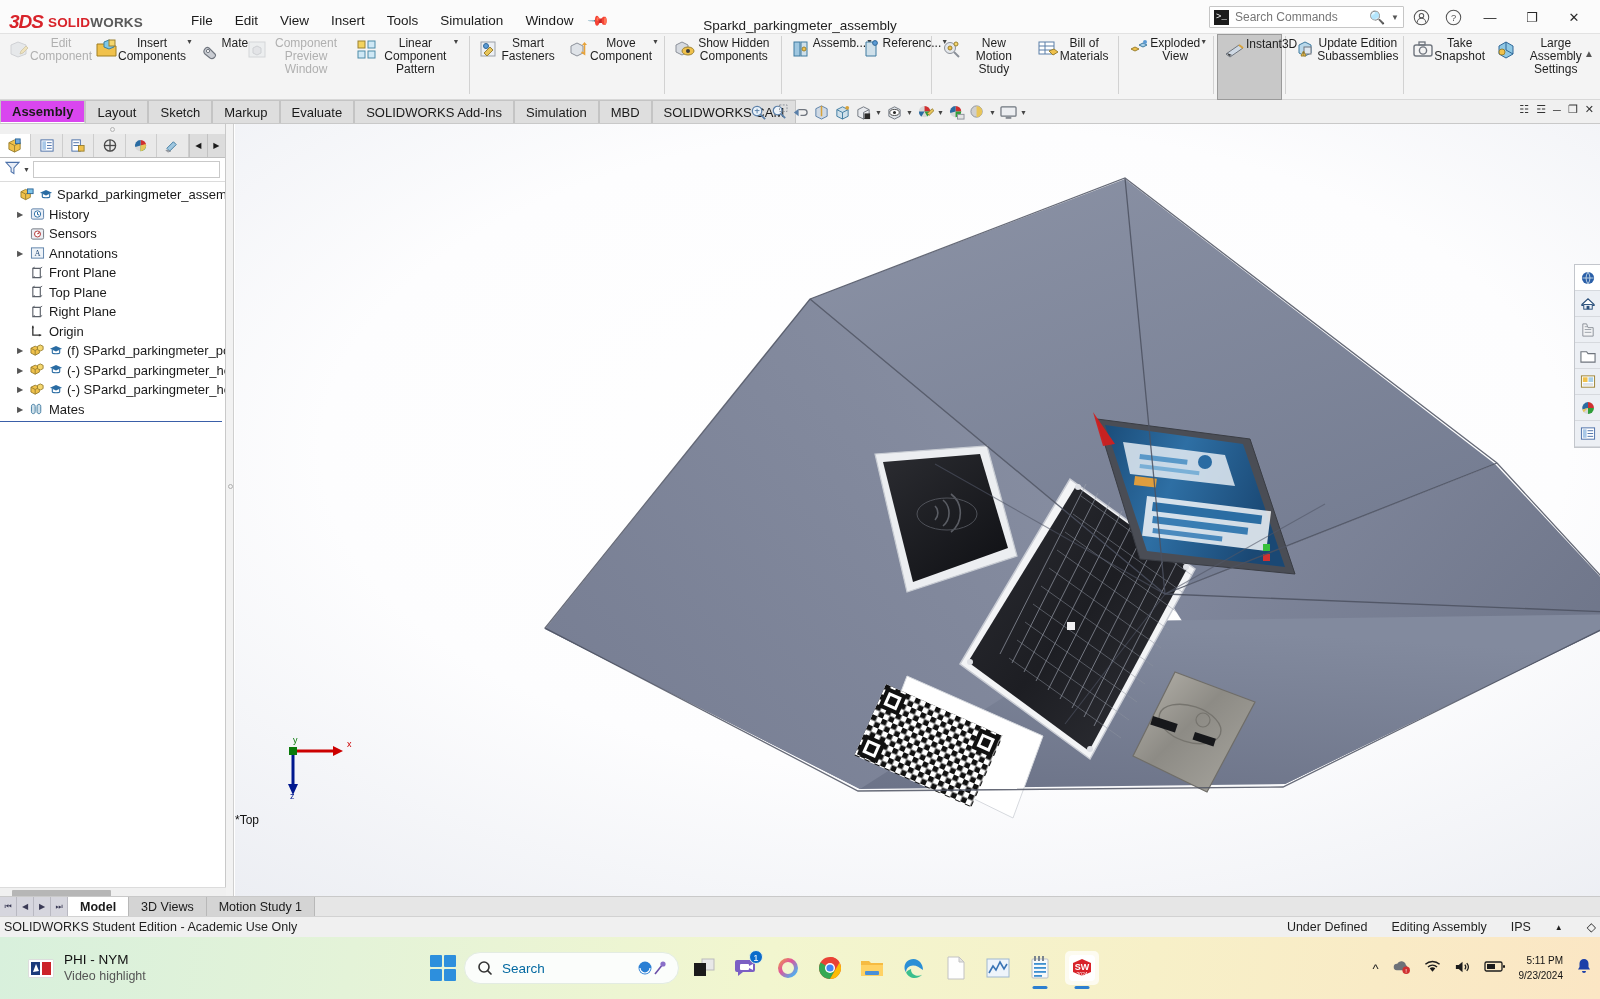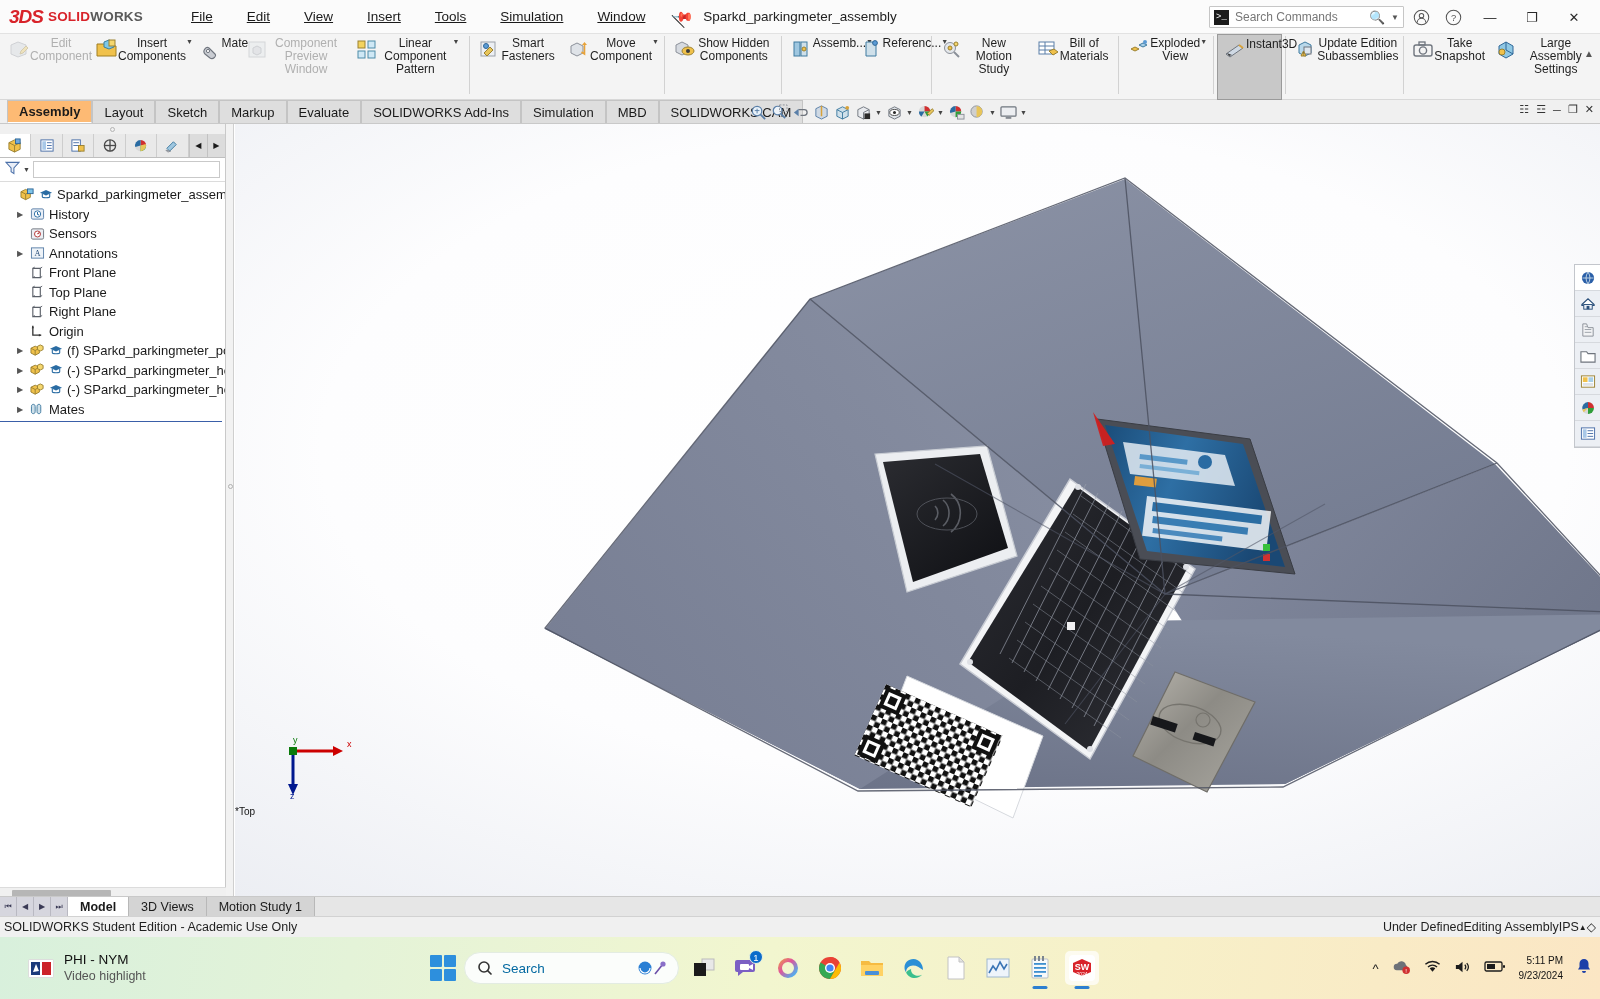--- a/index.html
+++ b/index.html
@@ -8,28 +8,28 @@
     font-family: "Liberation Sans", sans-serif;
     font-size: 13px; color: #1a1a1a;
     overflow: hidden; background: #fff;
   }
   .app { position: relative; width: 1600px; height: 999px; }
 
   
   .titlebar {
     position: absolute; left:0; top:0; width:1600px; height:34px;
     background:#fbfbfb; border-bottom:1px solid #e2e2e2;
-    display:flex; align-items:center;
+    display:flex; align-items:flex-end;
   }
   .sw-logo { display:flex; align-items:center; gap:5px; padding-left:9px; width:180px; }
   .sw-logo .ds { color:#d8232a; font-size:19px; font-weight:bold; font-style:italic; letter-spacing:-1px;}
   .sw-logo .name { font-size:13.5px; font-weight:bold; letter-spacing:.2px; }
   .sw-logo .name .red { color:#d8232a; }
   .sw-logo .name .grey { color:#5a5a5a; }
-  .menubar { display:flex; align-items:center; gap:12px;text-decoration:underline; }
+  .menubar { display:flex; align-items:center; gap:0px; }
   .menubar .mi {
     padding:5px 11px; font-size:13.5px; color:#1a1a1a; cursor:default; border-radius:2px;
   }
   .pin-icon { margin-left:6px; color:#444; font-size:14px; transform:rotate(45deg); }
   .doctitle {
     position:absolute; left:0; right:0; text-align:center; font-size:13.5px; color:#222;
     pointer-events:none;
   }
   .tb-right { position:absolute; right:6px; top:0; height:34px; display:flex; align-items:center; gap:2px; }
   .searchbox {
@@ -72,21 +72,21 @@
   
   .cmtabs {
     position:absolute; left:0; top:100px; width:1600px; height:24px;
     background:#f0f0f0; border-bottom:1px solid #c9c9c9; display:flex; align-items:flex-end;
   }
   .cmt {
     height:23px; padding:0 11px; display:flex; align-items:center;
     font-size:13px; color:#1a1a1a; background:#dedede;
     border-left:1px solid #c4c4c4; border-right:1px solid #c4c4c4; border-top:1px solid #c4c4c4;
   }
-  .cmt.active { background:#fdba74; font-weight:bold; border-bottom:1px solid #fff;margin-left:7px; }
+  .cmt.active { background:#d946ef; font-weight:bold; border-bottom:1px solid #fff; }
 
   
   .viewtb {
     position:absolute; left:748px; top:101px; height:22px;
     display:flex; align-items:center; gap:1px; z-index:5;
   }
   .vtb { width:20px; height:20px; display:flex; align-items:center; justify-content:center; font-size:13px; }
   .vcaret { font-size:7px; color:#444; width:9px; text-align:center; }
   .winbtns { position:absolute; right:6px; top:103px; display:flex; gap:7px; align-items:center; z-index:5; }
   .winbtns span { font-size:11px; color:#333; }
@@ -129,21 +129,21 @@
   .lp-divider { position:absolute; left:226px; top:124px; width:8px; height:775px; background:#f2f2f2; border-right:1px solid #cfcfcf;}
   .lp-divider .handle { position:absolute; left:2px; top:360px; width:5px; height:5px; border-radius:50%; border:1px solid #b0b0b0;}
 
   
   .graphics {
     position:absolute; left:235px; top:124px; width:1365px; height:775px;
     background: radial-gradient(ellipse 120% 110% at 52% 42%, #ffffff 0%, #fdfdfe 38%, #eceef3 68%, #d5d9e2 100%);
     overflow:hidden;
   }
   .triad { position:absolute; left:28px; bottom:100px; width:90px; height:70px; }
-  .viewlabel { position:absolute; left:0px; bottom:82px; font-size:10px; color:#111; }
+  .viewlabel { position:absolute; left:0px; bottom:72px; font-size:12px; color:#111; }
 
   
   .taskpane {
     position:absolute; right:0; top:140px; width:26px;
     background:#eceff4; border:1px solid #c3c6cc; border-right:none;
   }
   .tp { height:26px; display:flex; align-items:center; justify-content:center; font-size:13px; border-bottom:1px solid #d6d9de;}
   .tp.active { background:#fff; }
 
   
@@ -159,21 +159,21 @@
     padding:0 12px; display:flex; align-items:center; font-size:12.5px;
     background:#d4d4d4; border-right:1px solid #b8b8b8;
   }
   .btab.active { background:#fff; font-weight:bold; }
   .statusbar {
     position:absolute; left:0; top:916px; width:1600px; height:21px;
     background:#f0f0f0; border-top:1px solid #d2d2d2;
     display:flex; align-items:center; font-size:12.5px; color:#1f1f1f;
   }
   .statusbar .lic { padding-left:4px; }
-  .sb-right { position:absolute; right:4px; display:flex; align-items:center; }
+  .sb-right { position:absolute; right:4px; display:flex; align-items:center; gap:24px; }
 
   
   .taskbar {
     position:absolute; left:0; top:937px; width:1600px; height:62px;
     background:linear-gradient(100deg,#d8f0dc 0%,#e4f3d8 22%,#f2f6cf 48%,#f7f0c8 72%,#fbe6c4 100%);
     display:flex; align-items:center;
   }
   .toast { display:flex; align-items:center; gap:10px; padding-left:28px; width:420px; }
   .toast .mlb {
     width:26px; height:19px; background:#fff; border-radius:2px; position:relative; overflow:hidden;

